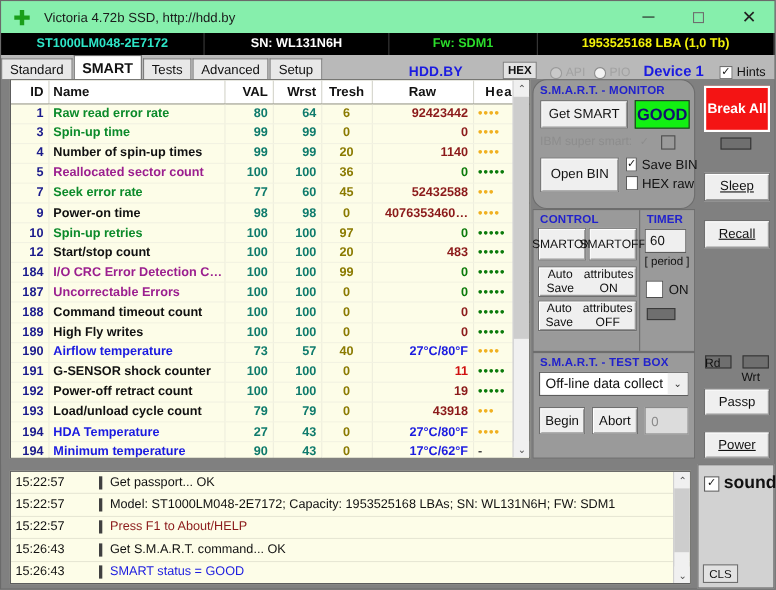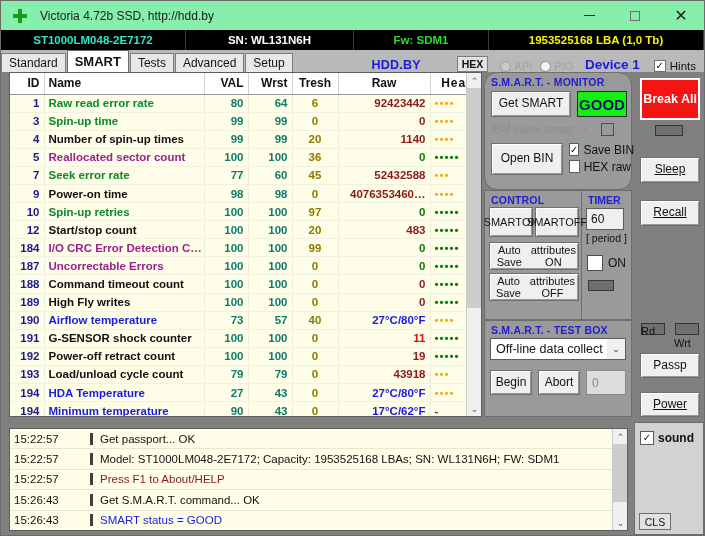--- a/index.html
+++ b/index.html
@@ -310,21 +310,21 @@
   #log-thumb { position: absolute; left: 0; top: 15px; width: 15px; height: 58px; background: #cdcdcd; }
   #log-arrow-dn { position: absolute; left: 0; bottom: 0; }
 
   
   #soundbox {
     position: absolute; left: 633px; top: 421px; width: 70px; height: 113px;
     background: #d2d2d2; border: 1px solid #6d6d6d;
   }
   #sound-row { position: absolute; left: 5px; top: 8px; display: flex; align-items: center; }
   #sound-row .cbx-w { width: 14px; height: 14px; }
-  #sound-row .lbl { font-size: 12px; font-weight: bold; color: #111; }
+  #sound-row .lbl { font-size: 16px; font-weight: bold; color: #111; }
   #btn-cls {
     position: absolute; left: 4px; bottom: 4px; width: 32px; height: 17px;
     background: #e2e2e2; border: 1px solid #6f6f6f;
     display: flex; align-items: center; justify-content: center;
     font-size: 10.5px; color: #111;
   }
 </style>
 </head>
 <body>
 

